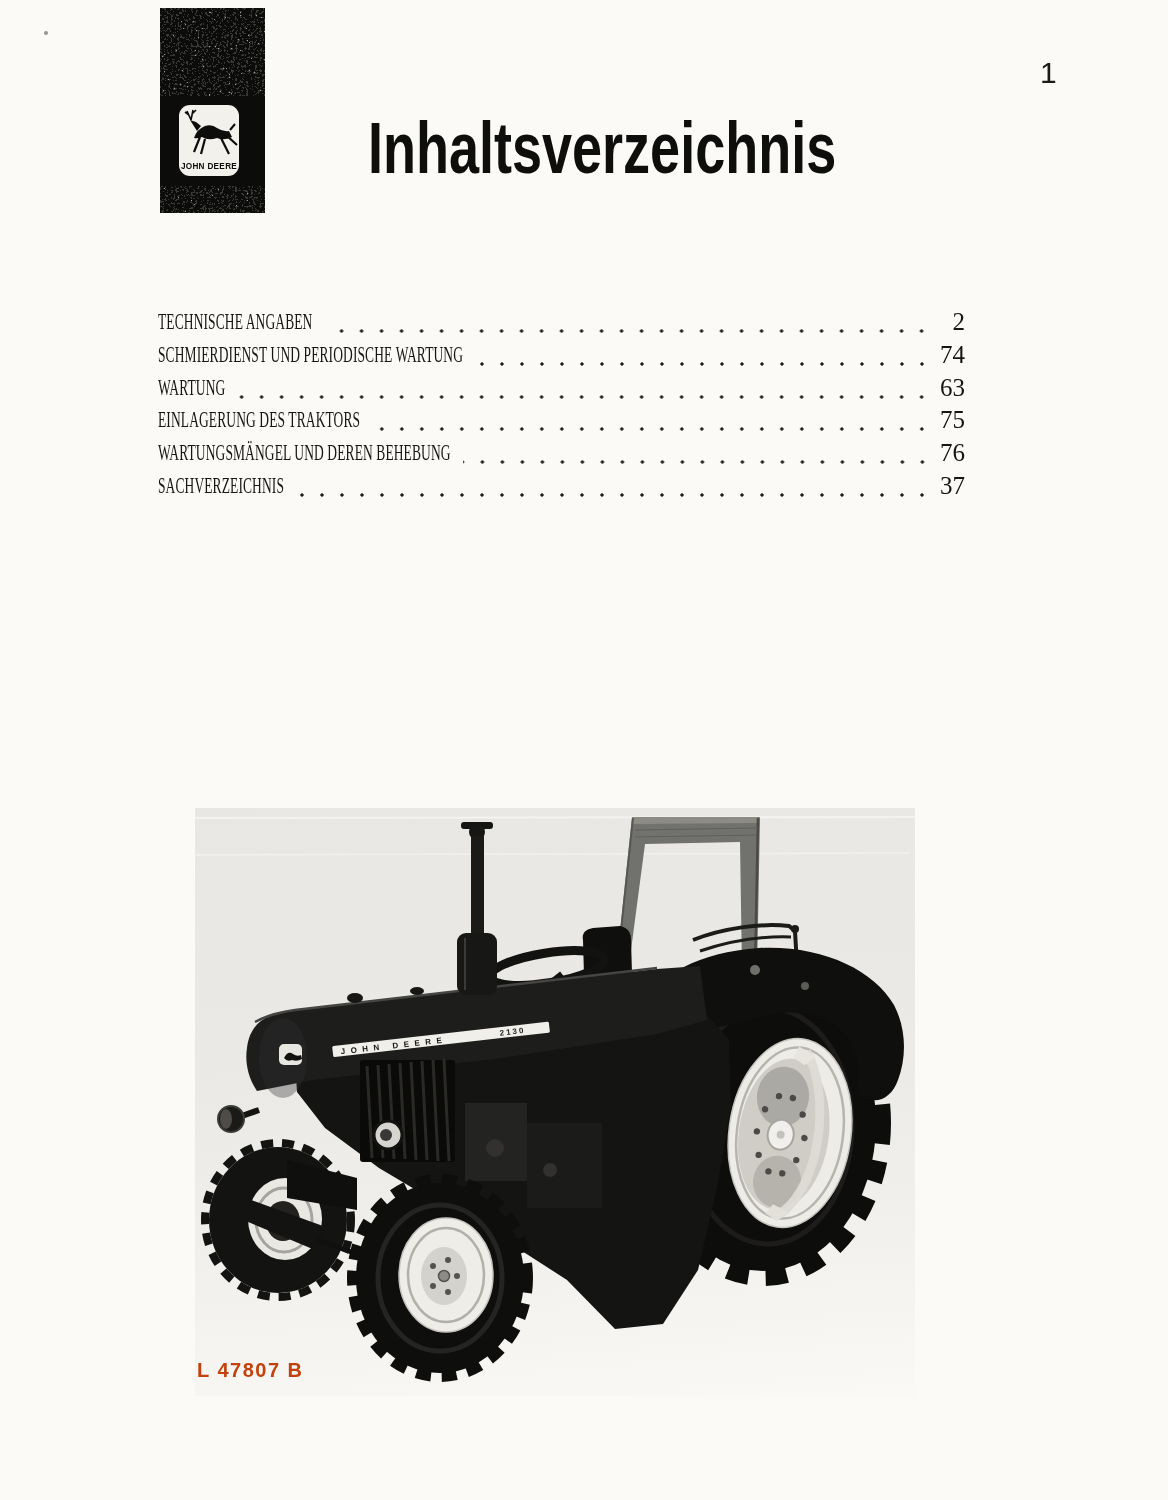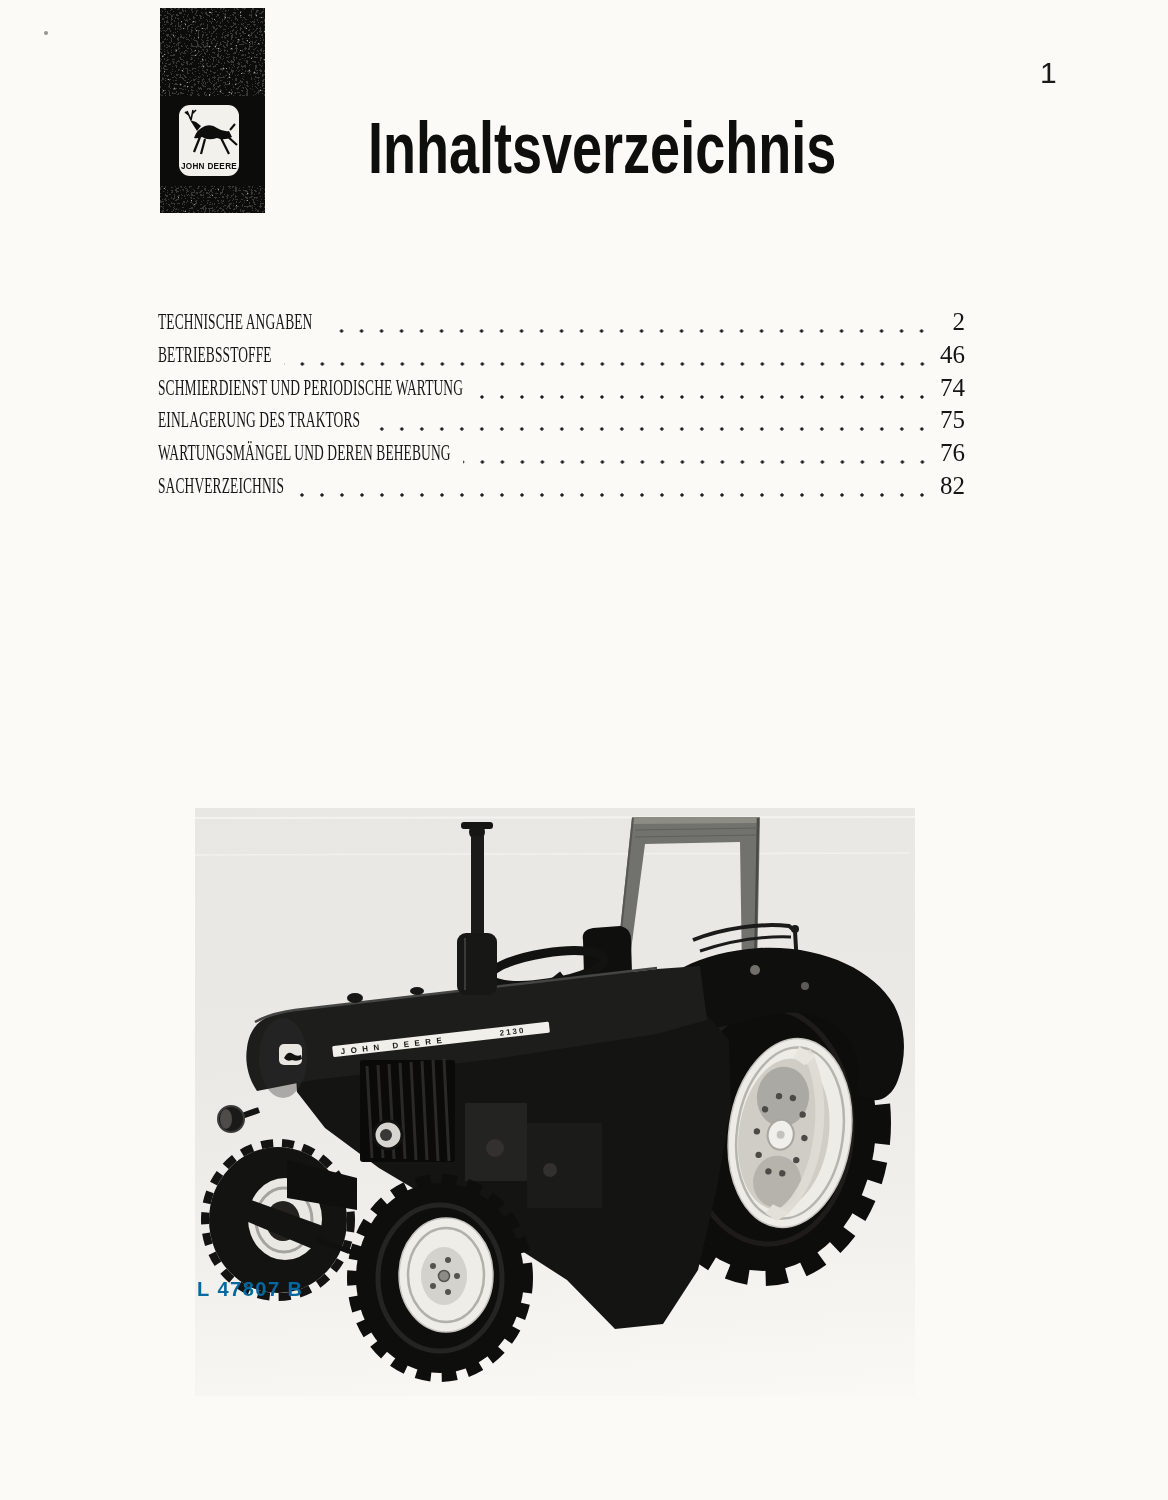--- a/index.html
+++ b/index.html
@@ -21,22 +21,22 @@
   .toc-leader{flex:1;height:10px;margin:0 5px 0 12px;align-self:flex-end;
               background-image:radial-gradient(circle,#1d1d1c 1.35px,rgba(0,0,0,0) 1.95px);
               background-size:20px 10px;background-repeat:repeat-x;
               background-position:right 2px center;}
   .toc-page{font:400 25px "Liberation Serif",serif;color:#151513;min-width:26px;
             text-align:right;}
   .photo{position:absolute;left:195px;top:808px;width:720px;height:588px;
          background:linear-gradient(175deg,#e8e7e3 0%,#eae9e5 40%,#efeeea 65%,#f6f5f2 88%,#faf9f6 100%);
          border-radius:1px;}
   .photo svg{display:block;width:720px;height:588px;}
-  .caption{position:absolute;left:197px;top:1278px;font:700 20px "Liberation Sans",sans-serif;
-           letter-spacing:1.5px;color:#0369a1;}
+  .caption{position:absolute;left:197px;top:1359px;font:700 20px "Liberation Sans",sans-serif;
+           letter-spacing:1.5px;color:#c2410c;}
   .logo-brand{font:700 8.2px "Liberation Sans",sans-serif;letter-spacing:.3px;fill:#0d0d0c;}
   .decal-brand{font:700 8px "Liberation Sans",sans-serif;letter-spacing:5.5px;fill:#181816;}
   .decal-model{font:700 8px "Liberation Sans",sans-serif;letter-spacing:2px;fill:#232321;}
 </style>
 </head>
 <body>
 
 <div class="page">
 
   <div class="speck"></div>
@@ -74,43 +74,43 @@
 
   <div class="title">Inhaltsverzeichnis</div>
 
   <div class="toc">
     <div class="toc-row">
       <span class="toc-label">TECHNISCHE ANGABEN</span>
       <span class="toc-leader"></span>
       <span class="toc-page">2</span>
     </div>
     <div class="toc-row">
-      <span class="toc-label">BETRIEBSSTOFFE</span>
-      <span class="toc-leader"></span>
-      <span class="toc-page">46</span>
-    </div>
-    <div class="toc-row">
       <span class="toc-label">SCHMIERDIENST UND PERIODISCHE WARTUNG</span>
       <span class="toc-leader"></span>
       <span class="toc-page">74</span>
     </div>
     <div class="toc-row">
+      <span class="toc-label">WARTUNG</span>
+      <span class="toc-leader"></span>
+      <span class="toc-page">63</span>
+    </div>
+    <div class="toc-row">
       <span class="toc-label">EINLAGERUNG DES TRAKTORS</span>
       <span class="toc-leader"></span>
       <span class="toc-page">75</span>
     </div>
     <div class="toc-row">
       <span class="toc-label">WARTUNGSMÄNGEL UND DEREN BEHEBUNG</span>
       <span class="toc-leader"></span>
       <span class="toc-page">76</span>
     </div>
     <div class="toc-row">
       <span class="toc-label">SACHVERZEICHNIS</span>
       <span class="toc-leader"></span>
-      <span class="toc-page">82</span>
+      <span class="toc-page">37</span>
     </div>
   </div>
 
   <div class="photo">
     <svg viewBox="0 0 720 588">
 
       <line x1="0" y1="10" x2="720" y2="9" stroke="#f4f3f0" stroke-width="2"></line>
       <line x1="0" y1="47" x2="715" y2="45" stroke="#f2f1ee" stroke-width="1.5"></line>
 
       <g>

